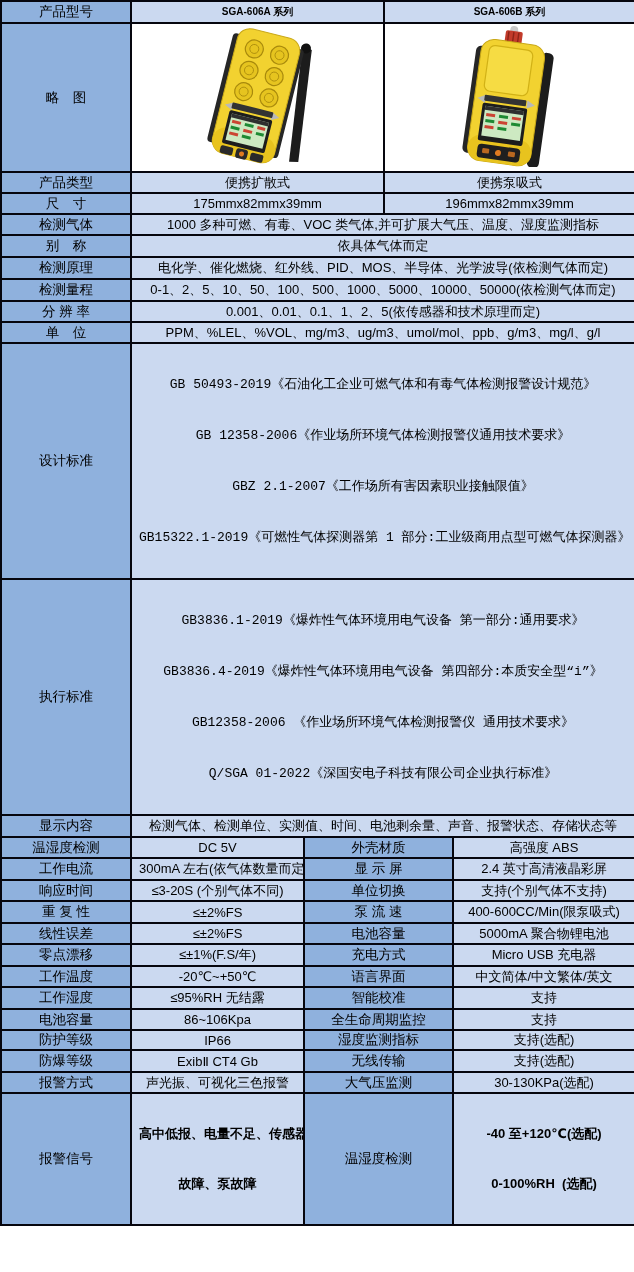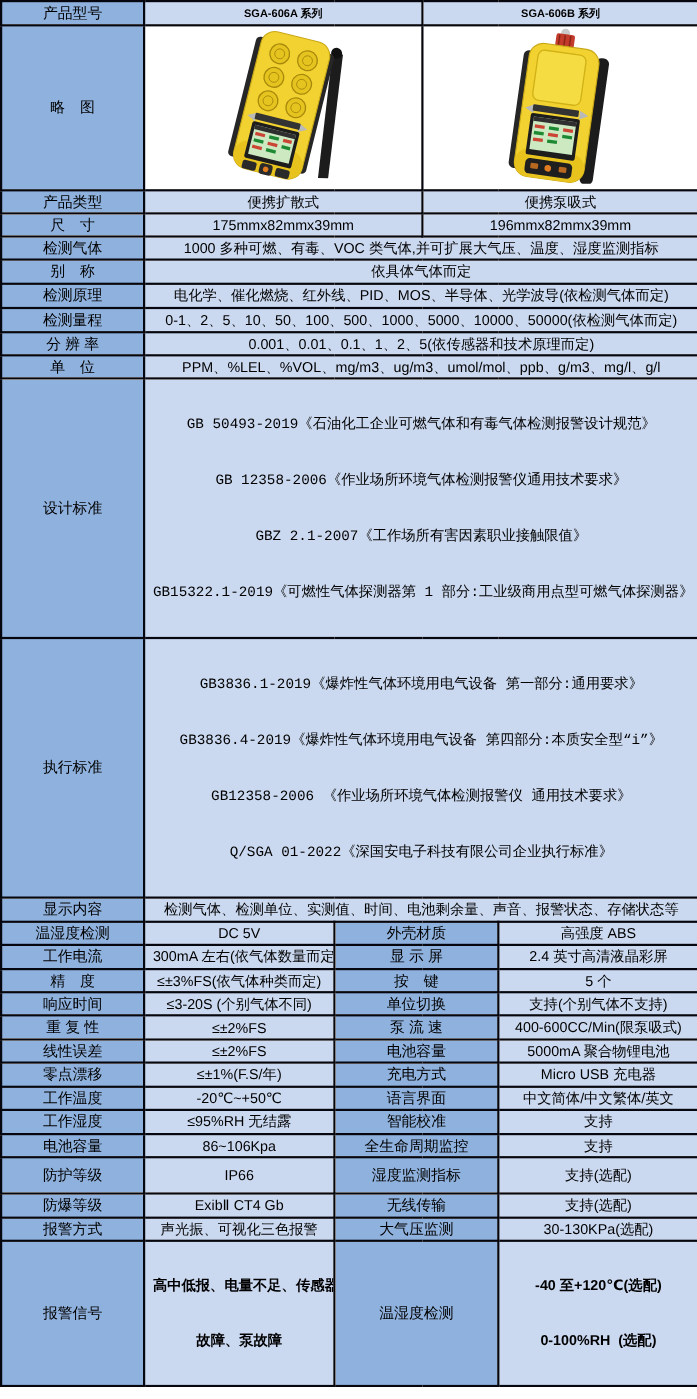--- a/index.html
+++ b/index.html
@@ -7,21 +7,21 @@
   table{border-collapse:collapse;table-layout:fixed;width:634px;border:2px solid #06060e;}
   td{border:2px solid #06060e;overflow:hidden;vertical-align:middle;box-sizing:border-box;padding:0;}
   .lbl{background:#8FB1DD;font-weight:normal;text-align:center;font-size:13.5px;white-space:pre;line-height:1.15;}
   .val{background:#CBD9F0;font-size:13px;text-align:center;padding:0 7px;white-space:pre;}
   .c{text-align:center;padding:0;}
   .b{font-weight:bold;font-size:10px;}
   .img{background:#ffffff;text-align:center;padding:0;}
   .lines div{line-height:21px;white-space:pre;font-family:Liberation Mono, monospace;}
   .lines2 div{line-height:20px;white-space:pre;font-weight:bold;}
   .h22{height:22px;} .h21{height:21px;} .h147{height:147px;margin-left:36px;} .h85{height:85px;}
-  .h83{height:83px;} .h41{height:41px;} .h20{height:33px;}
+  .h83{height:83px;} .h41{height:41px;} .h20{height:20px;}
 </style>
 </head>
 <body>
 
 <table>
   <colgroup>
     <col style="width:130px">
       <col style="width:173px">
       <col style="width:80px">
       <col style="width:69px">
@@ -192,26 +192,20 @@
     <td class="lbl" colspan="2">外壳材质</td>
     <td class="val">高强度 ABS</td>
   </tr>
   <tr class="h22">
     <td class="lbl">工作电流</td>
     <td class="val">300mA 左右(依气体数量而定)</td>
     <td class="lbl" colspan="2">显 示 屏</td>
     <td class="val">2.4 英寸高清液晶彩屏</td>
   </tr>
   <tr class="h21">
-    <td class="lbl">精　度</td>
-    <td class="val">≤±3%FS(依气体种类而定)</td>
-    <td class="lbl" colspan="2">按　键</td>
-    <td class="val">5 个</td>
-  </tr>
-  <tr class="h21">
     <td class="lbl">响应时间</td>
     <td class="val">≤3-20S (个别气体不同)</td>
     <td class="lbl" colspan="2">单位切换</td>
     <td class="val">支持(个别气体不支持)</td>
   </tr>
   <tr class="h22">
     <td class="lbl">重 复 性</td>
     <td class="val">≤±2%FS</td>
     <td class="lbl" colspan="2">泵 流 速</td>
     <td class="val">400-600CC/Min(限泵吸式)</td>

